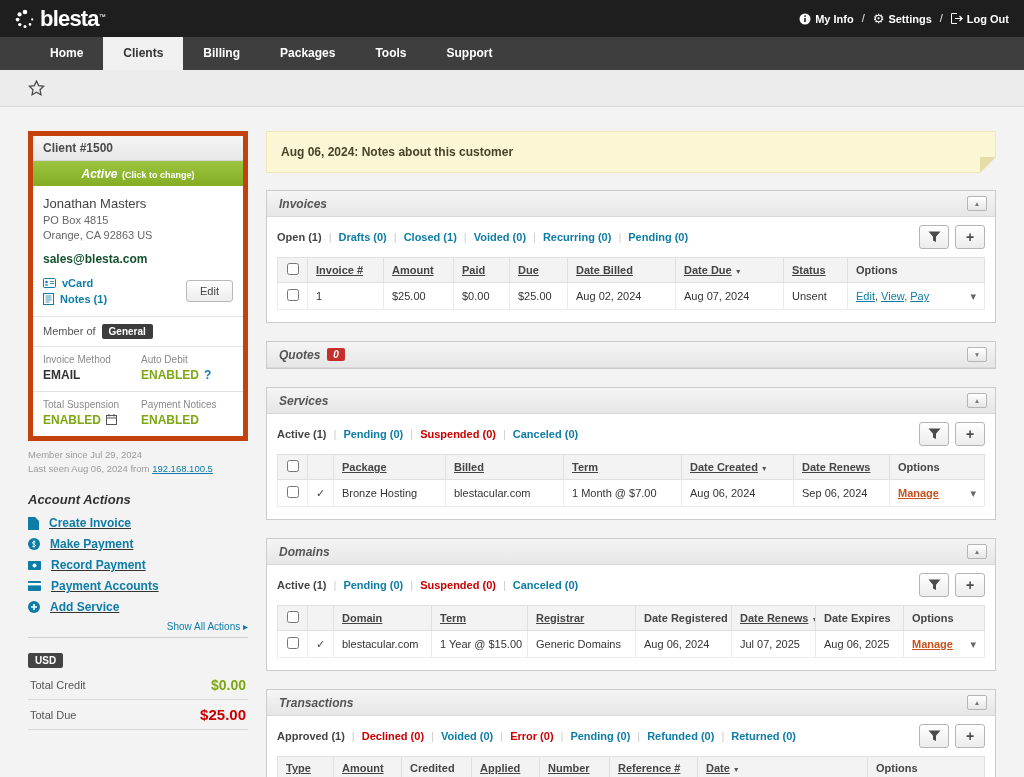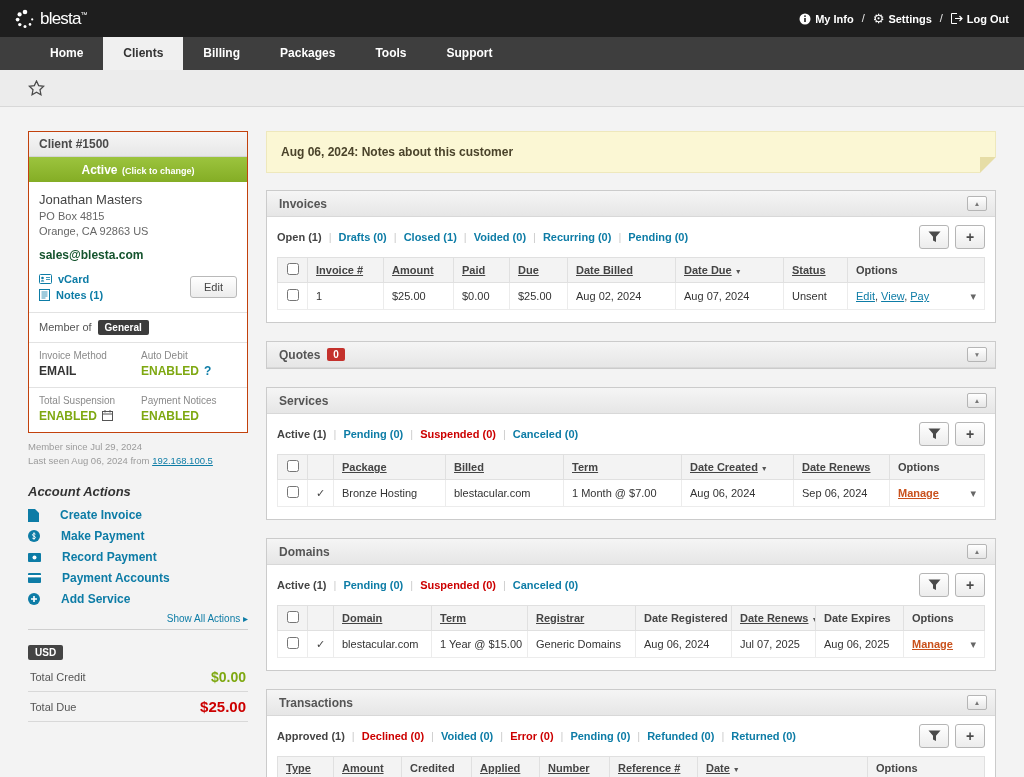--- a/index.html
+++ b/index.html
@@ -4,21 +4,21 @@
 <style>
   * { margin:0; padding:0; box-sizing:border-box; }
   html, body { width:1024px; height:777px; }
   body { font-family:"Liberation Sans","DejaVu Sans",sans-serif; background:#f3f3f3; color:#333; overflow:hidden; }
   a { text-decoration:none; cursor:pointer; }
   button { font-family:inherit; cursor:pointer; }
 
   
   .topbar { height:37px; background:#1e1e1e; display:flex; align-items:center; justify-content:space-between; padding:0 15px; }
   .logo { display:flex; align-items:center; gap:5px; }
-  .logo-text { color:#fff; font-size:17px; font-weight:normal; letter-spacing:-0.8px; line-height:1; }
+  .logo-text { color:#fff; font-size:22px; font-weight:bold; letter-spacing:-0.8px; line-height:1; }
   .logo-tm { color:#fff; font-size:7px; position:relative; top:-7px; }
   .topbar-right { display:flex; gap:8px; }
   .topbar-link { display:flex; align-items:center; gap:4px; color:#fff; font-size:11px; font-weight:bold; }
   .topbar-sep { color:#e8e8e8; font-size:11px; }
   .gear-glyph { font-size:13px; line-height:1; color:#fff; }
 
   
   .mainnav { height:33px; background:#3e3e3e; display:flex; padding-left:30px; }
   .nav-item { color:#fff; font-size:12px; font-weight:bold; padding:0 20px; line-height:33px; }
   .nav-item.active { background:#f0f0f0; color:#333; }
@@ -29,24 +29,24 @@
   .search-box { display:flex; align-items:center; gap:6px; background:#fff; border:1px solid #c6c6c6; border-radius:2px; width:180px; height:23px; padding:0 7px; }
   .search-box input { border:none; outline:none; flex:1; font-size:11px; font-family:inherit; color:#444; background:transparent; }
   .search-box input::placeholder { font-style:italic; color:#b3b3b3; }
 
   
   .content { display:flex; gap:18px; padding:24px 28px 0; align-items:flex-start; }
   .sidebar { width:220px; flex-shrink:0; }
   .main { flex:1; min-width:0; }
 
   
-  .card { background:#fff; border:1px solid #c2410c; }
+  .card { background:#fff; border:5px solid #c2410c; }
   .card-header { background:linear-gradient(#f6f6f6,#e7e7e7); border-bottom:1px solid #d5d5d5; padding:5px 10px; font-weight:bold; font-size:12px; color:#4a4a4a; }
   .status-banner { background:linear-gradient(#9cc43e,#84ad25); color:#fff; text-align:center; padding:3px 0 4px; cursor:pointer; }
-  .status-main { font-size:12px; font-weight:bold; }
+  .status-main { font-size:12px; font-weight:bold;font-style:italic; }
   .status-sub { font-size:9px; font-weight:bold; }
   .card-body { padding:10px 10px 11px; }
   .client-name { font-size:13px; color:#444; margin-bottom:2px; }
   .addr { font-size:11px; color:#666; line-height:1.35; }
   a.email { display:inline-block; margin-top:9px; font-weight:bold; color:#14532d; font-size:12px; }
   .contact-row { display:flex; justify-content:space-between; align-items:center; margin-top:10px; }
   .mini-links { display:flex; flex-direction:column; gap:4px; }
   .mini-link { display:flex; align-items:center; gap:6px; color:#0d7ca6; font-weight:bold; font-size:11px; }
   .btn { background:linear-gradient(#fff,#ececec); border:1px solid #b9b9b9; border-radius:3px; padding:4px 13px; font-size:11px; color:#444; }
   .member-row { border-top:1px solid #e2e2e2; padding:7px 10px; font-size:11px; color:#555; display:flex; align-items:center; gap:6px; }
@@ -54,39 +54,39 @@
   .pair-block { display:grid; grid-template-columns:1fr 1fr; border-top:1px solid #e2e2e2; padding:7px 10px 9px; column-gap:6px; }
   .lbl-sm { font-size:10px; color:#8a8a8a; margin-bottom:3px; }
   .val { font-size:12px; font-weight:bold; color:#333; display:flex; align-items:center; gap:5px; }
   .val.green { color:#7ea811; }
   .help { color:#0d7ca6; font-weight:bold; }
 
   .meta { margin-top:7px; font-size:9.5px; color:#9b9b9b; line-height:1.55; }
   .meta a.ip { color:#0d7ca6; text-decoration:underline; }
   .actions-title { margin-top:15px; font-style:italic; font-weight:bold; font-size:13px; color:#333; }
   .actions { list-style:none; margin-top:9px; }
-  .actions li { display:flex; align-items:center; gap:21px; margin-bottom:7px; }
+  .actions li { display:flex; align-items:center; gap:10px; margin-bottom:7px;text-decoration:underline; }
   .actions a { color:#0d7ca6; font-weight:bold; font-size:12px; }
   .show-all { text-align:right; font-size:10px; margin:0 0 5px; }
   .show-all a { color:#0d7ca6; }
   .sidebar hr { border:none; border-top:1px solid #cfcfcf; margin:4px 0 12px; }
   .usd { display:inline-block; background:#444; color:#fff; font-size:10px; font-weight:bold; padding:2px 7px; border-radius:2px; margin-bottom:3px; }
   .total-row { display:flex; justify-content:space-between; align-items:center; border-bottom:1px solid #d8d8d8; padding:6px 2px; }
   .total-row .t-lbl { font-size:11px; color:#555; }
   .money-green { color:#7ea811; font-weight:bold; font-size:14px; }
   .money-red { color:#cc0000; font-weight:bold; font-size:15px; }
 
   
   .notes-banner { position:relative; background:#fbf7d4; border:1px solid #eee8bc; padding:13px 14px; font-weight:bold; font-size:12px; color:#4a432a; margin-bottom:17px; cursor:pointer; }
   .notes-banner::after { content:""; position:absolute; bottom:-1px; right:-1px; width:0; height:0; border-style:solid; border-width:16px 16px 0 0; border-color:#e6dda6 #f3f3f3 transparent transparent; }
 
   
   .panel { background:#fff; border:1px solid #cbcbcb; margin-bottom:18px; }
   .panel-header { display:flex; align-items:center; background:linear-gradient(#f5f5f5,#e6e6e6); border-bottom:1px solid #d8d8d8; padding:5px 8px 5px 12px; }
-  .panel-title { flex:1; display:flex; align-items:center; gap:7px; font-weight:bold; font-size:12px; color:#555; }
+  .panel-title { flex:1; display:flex; align-items:center; gap:7px; font-weight:bold; font-size:12px; color:#555;font-style:italic; }
   .badge-red { background:#c4312c; color:#fff; font-size:10px; font-weight:bold; padding:1px 6px; border-radius:2px; }
   .collapse-btn { width:20px; height:15px; background:linear-gradient(#fff,#e6e6e6); border:1px solid #b5b5b5; border-radius:2px; font-size:6.5px; color:#777; display:flex; align-items:center; justify-content:center; padding:0; }
   .filter-bar { display:flex; align-items:center; padding:8px 10px; }
   .filters { display:flex; align-items:center; font-size:11px; font-weight:bold; }
   .filters > *:not(:last-child)::after { content:"|"; color:#ccc; font-weight:normal; padding:0 7px; }
   .f-active { color:#444; cursor:default; }
   .f-link { color:#0d7ca6; }
   .f-danger { color:#cc0000; }
   .bar-buttons { margin-left:auto; display:flex; gap:6px; }
   .icon-btn { width:30px; height:24px; background:linear-gradient(#fff,#ececec); border:1px solid #b5b5b5; border-radius:3px; display:flex; align-items:center; justify-content:center; font-size:14px; font-weight:bold; color:#4a4a4a; padding:0; }

